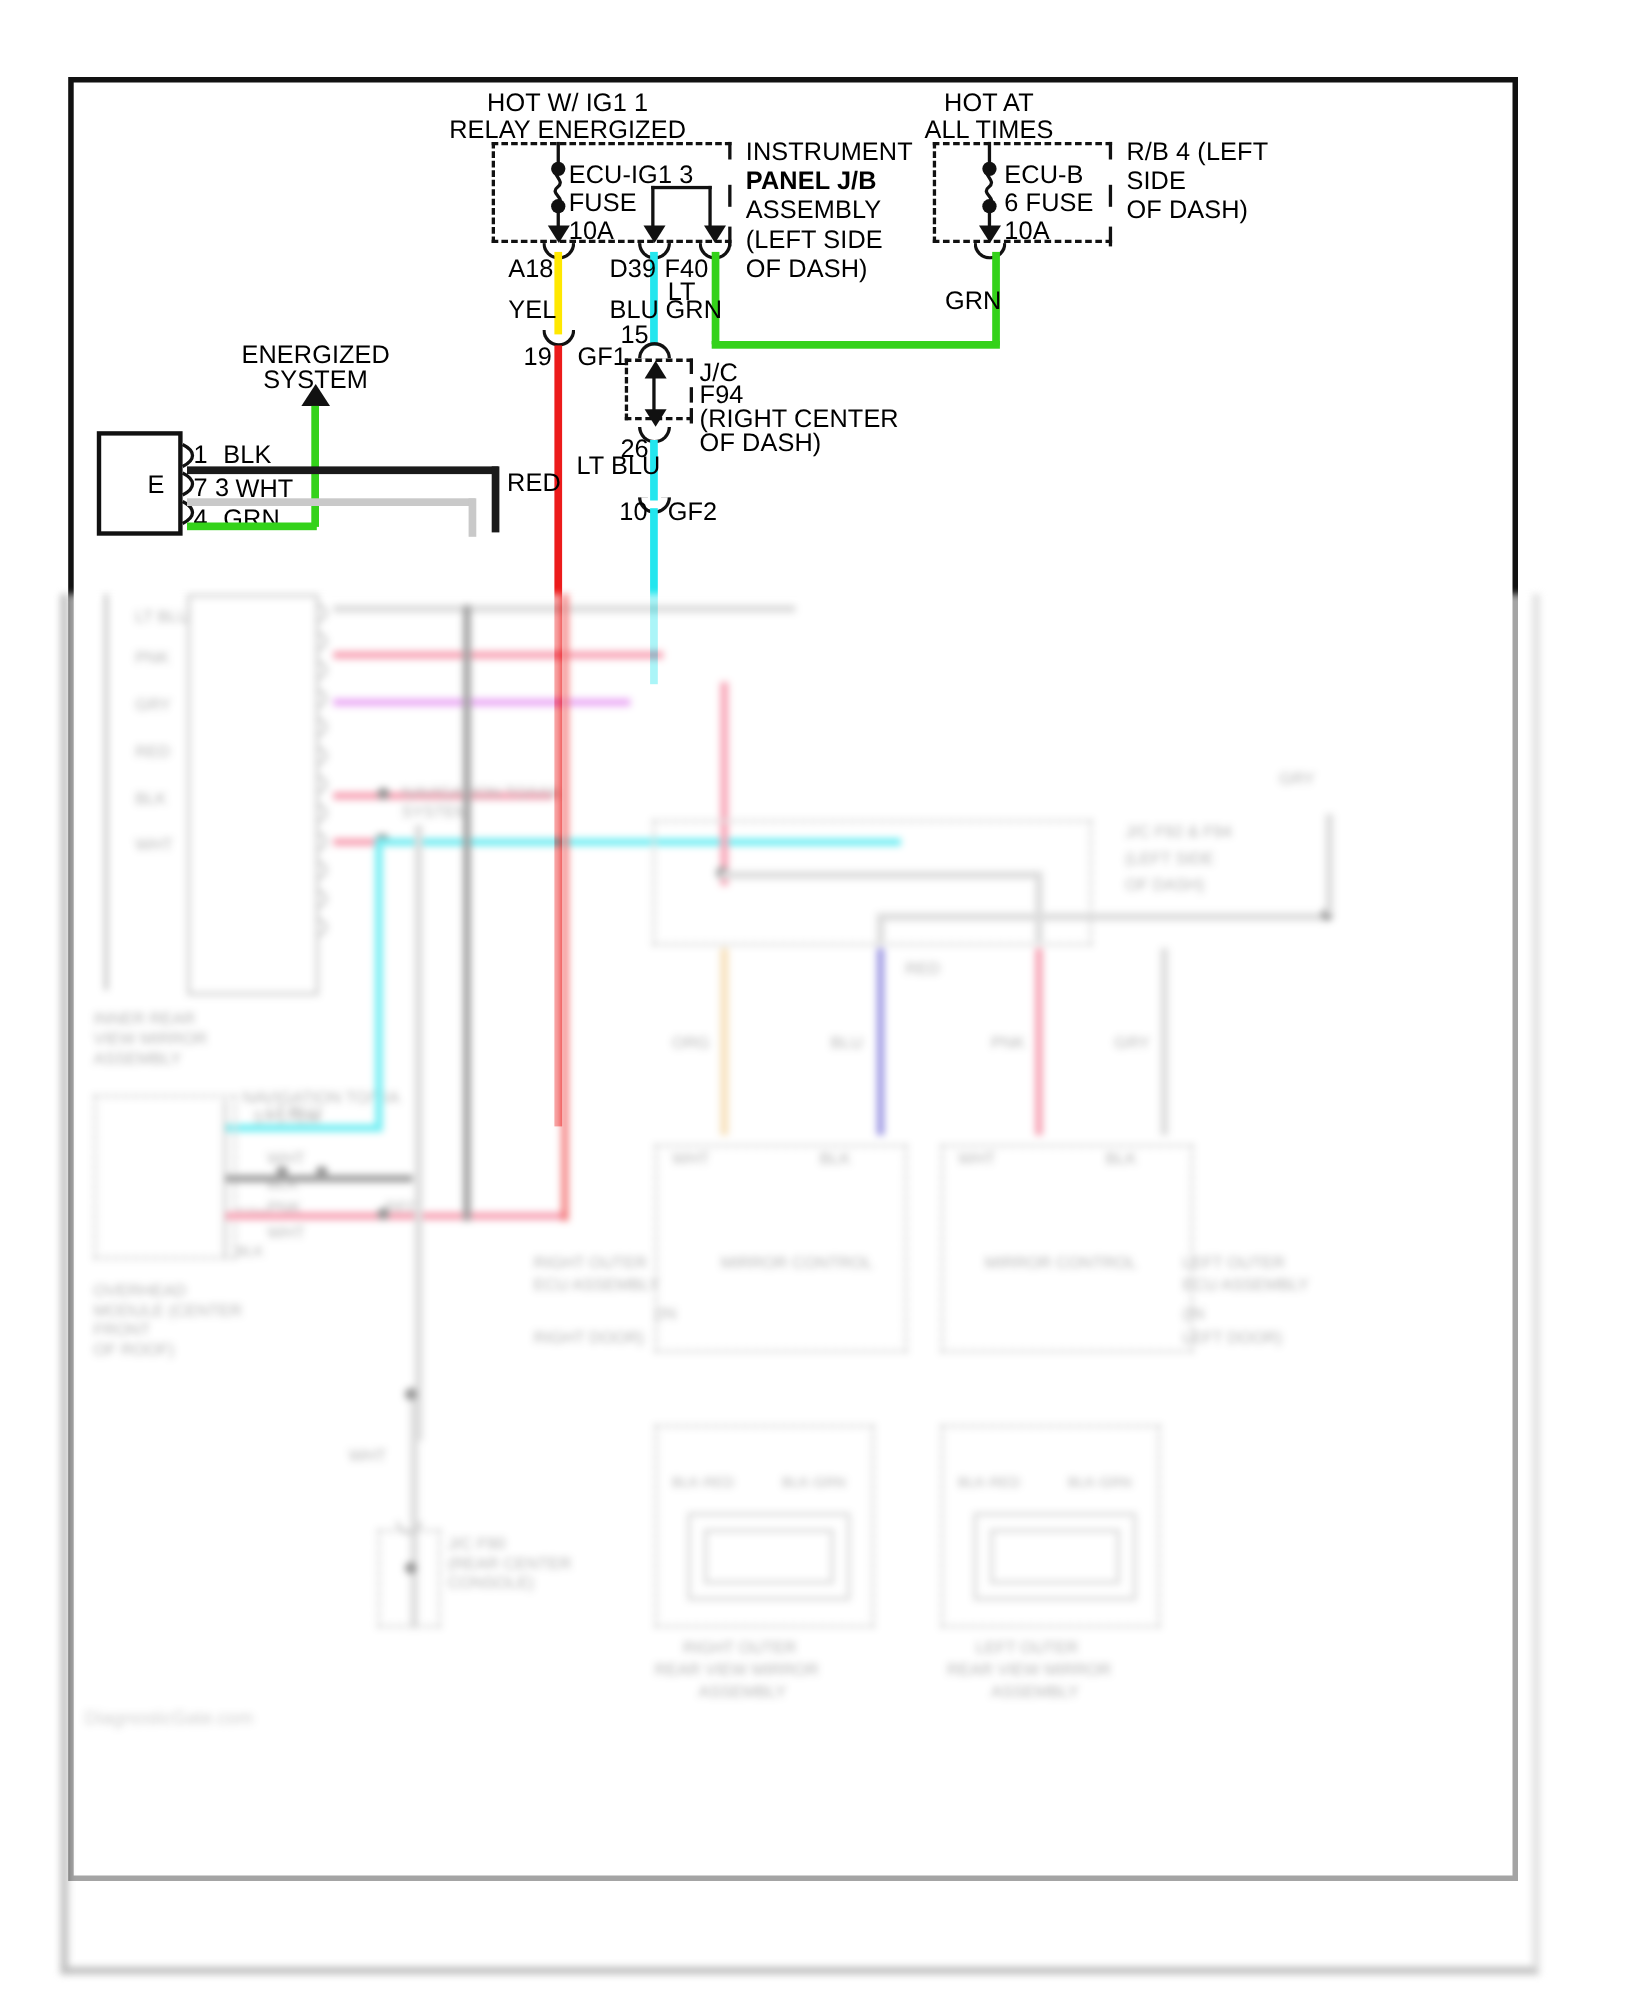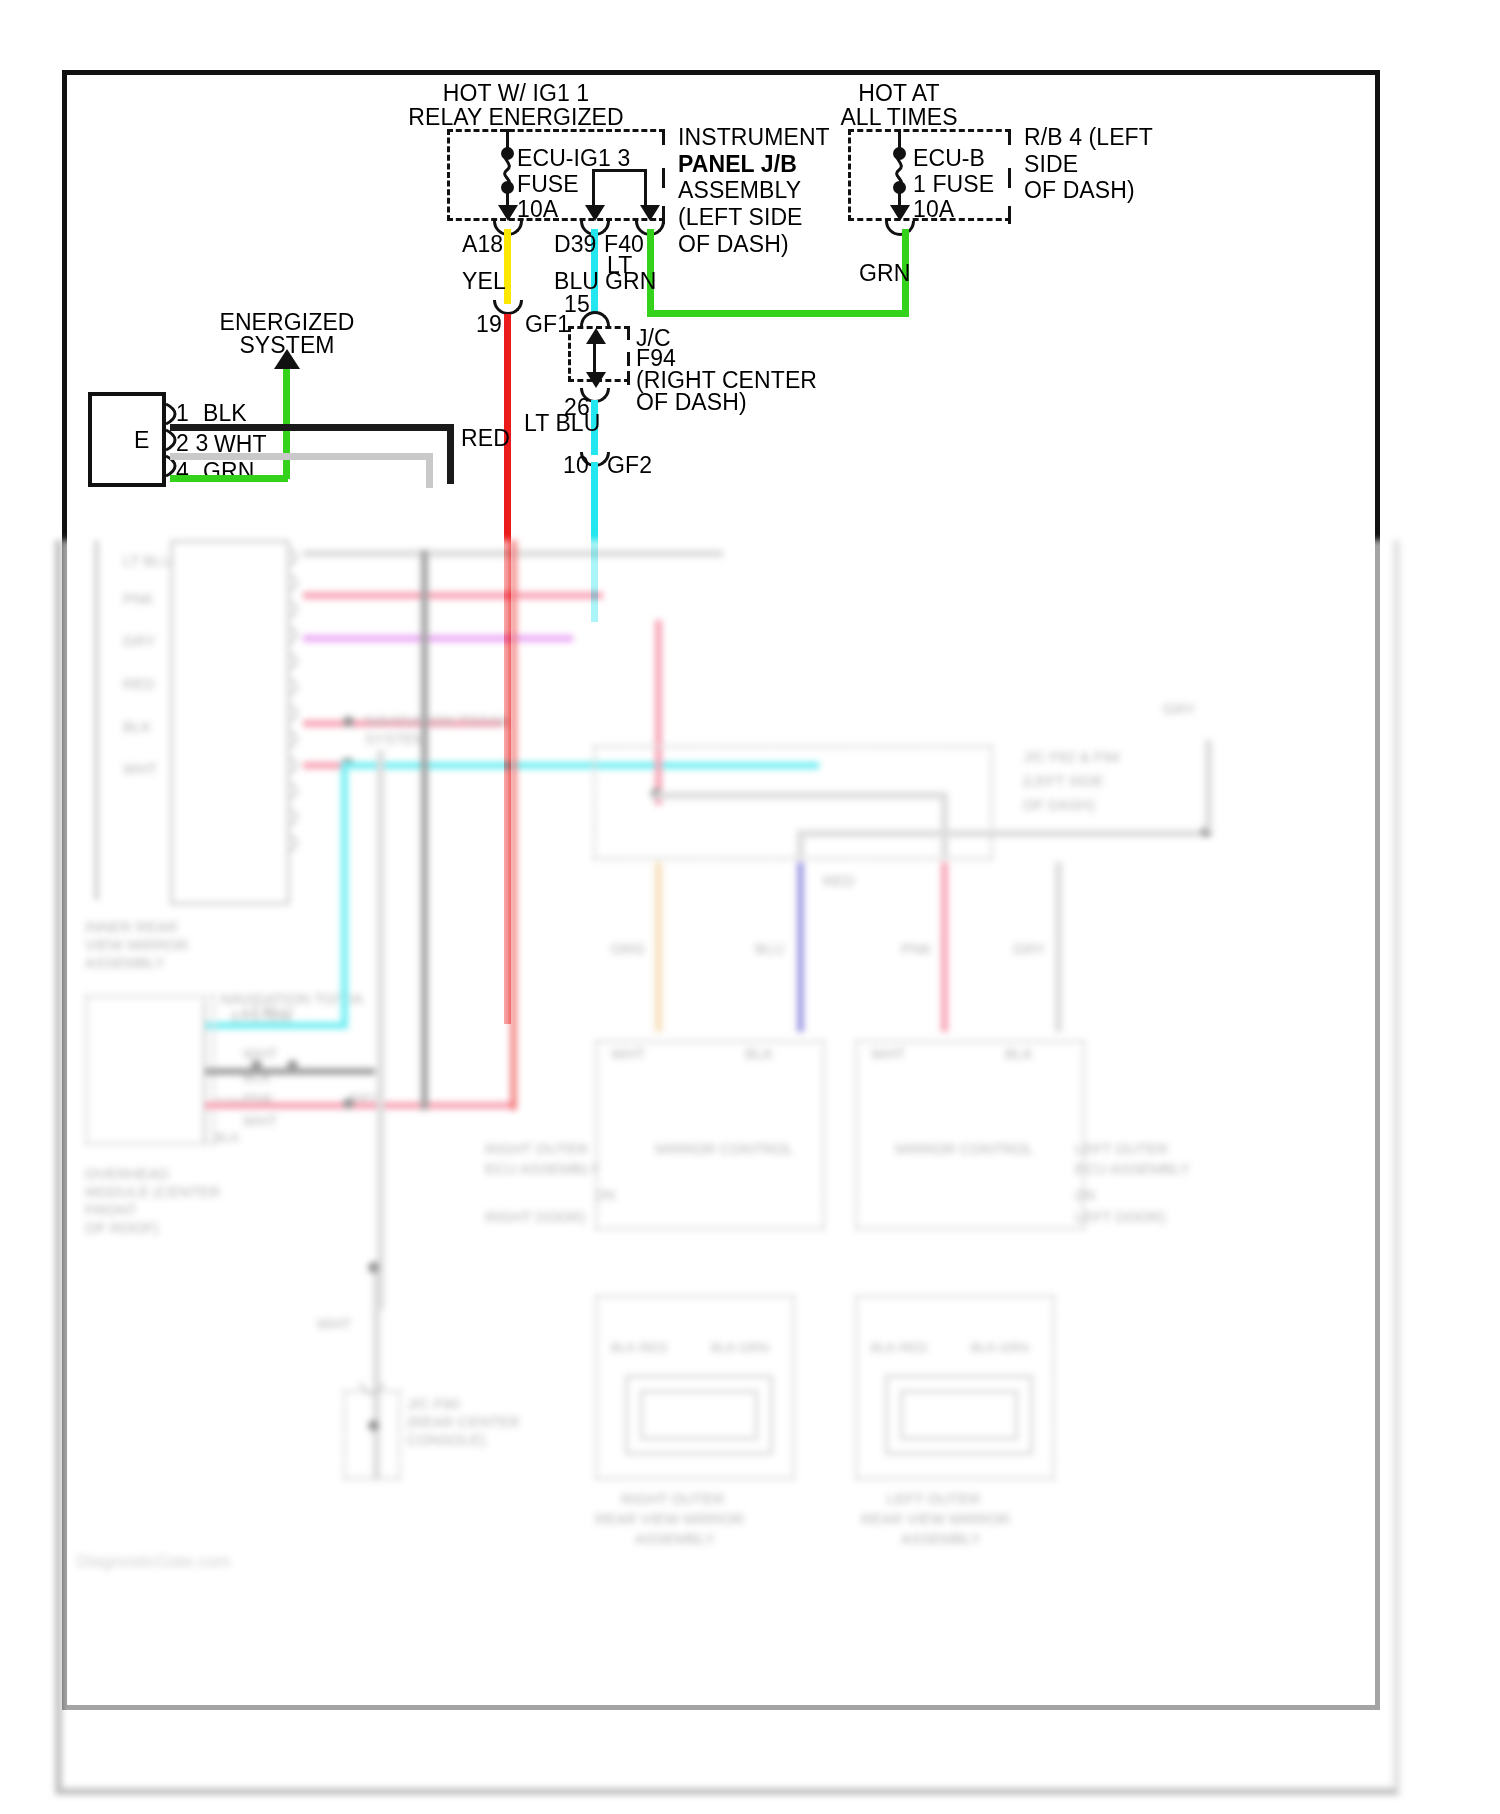--- a/index.html
+++ b/index.html
@@ -118,21 +118,21 @@
   <div class="dot" style="left:893px;top:147px;"></div>
   <svg class="fuse" style="left:889px;top:152px;" width="22" height="34">
     <path d="M10 0 C 2 6, 18 12, 10 18 C 2 24, 18 28, 10 34" stroke="#111" stroke-width="3" fill="none"></path>
   </svg>
   <div class="dot" style="left:893px;top:181px;"></div>
   <div class="solidline" style="left:898px;top:190px;width:3px;height:18px;"></div>
   <div class="arwdn" style="left:890px;top:205px;"></div>
   <div class="cup" style="left:885px;top:221px;"></div>
 
   <div class="txt" style="left:913px;top:145px;">ECU-B</div>
-  <div class="txt" style="left:913px;top:171px;">1 FUSE</div>
+  <div class="txt" style="left:913px;top:171px;">6 FUSE</div>
   <div class="txt" style="left:913px;top:196px;">10A</div>
 
   <div class="txt" style="left:1024px;top:124px;">R/B 4 (LEFT</div>
   <div class="txt" style="left:1024px;top:151px;">SIDE</div>
   <div class="txt" style="left:1024px;top:177px;">OF DASH)</div>
 
   <div class="w wv yel" style="left:504px;top:229px;height:75px;"></div>
   <div class="txt" style="left:462px;top:231px;">A18</div>
   <div class="txt" style="left:462px;top:268px;">YEL</div>
   <div class="cup" style="left:493px;top:300px;"></div>
@@ -186,21 +186,21 @@
   <div class="compbox" style="left:88px;top:392px;width:78px;height:95px;"></div>
   <svg style="position:absolute;left:164px;top:400px;" width="18" height="90">
     <path d="M2 4 C 14 10, 14 18, 2 24" stroke="#111" stroke-width="3" fill="none"></path>
     <path d="M2 30 C 14 36, 14 44, 2 50" stroke="#111" stroke-width="3" fill="none"></path>
     <path d="M2 56 C 14 62, 14 70, 2 76" stroke="#111" stroke-width="3" fill="none"></path>
   </svg>
   <div class="txt" style="left:134px;top:427px;">E</div>
 
   <div class="txt" style="left:176px;top:400px;">1</div>
   <div class="txt" style="left:203px;top:400px;">BLK</div>
-  <div class="txt" style="left:176px;top:430px;">2 3</div>
+  <div class="txt" style="left:176px;top:430px;">7 3</div>
   <div class="txt" style="left:214px;top:431px;">WHT</div>
   <div class="txt" style="left:176px;top:458px;">4</div>
   <div class="txt" style="left:203px;top:458px;">GRN</div>
 
   <div class="w wh blk" style="left:170px;top:424px;width:283px;"></div>
   <div class="w wv blk" style="left:447px;top:424px;height:60px;"></div>
 
   <div class="w wh gry" style="left:170px;top:453px;width:262px;"></div>
   <div class="w wv gry" style="left:426px;top:453px;height:35px;"></div>
 

